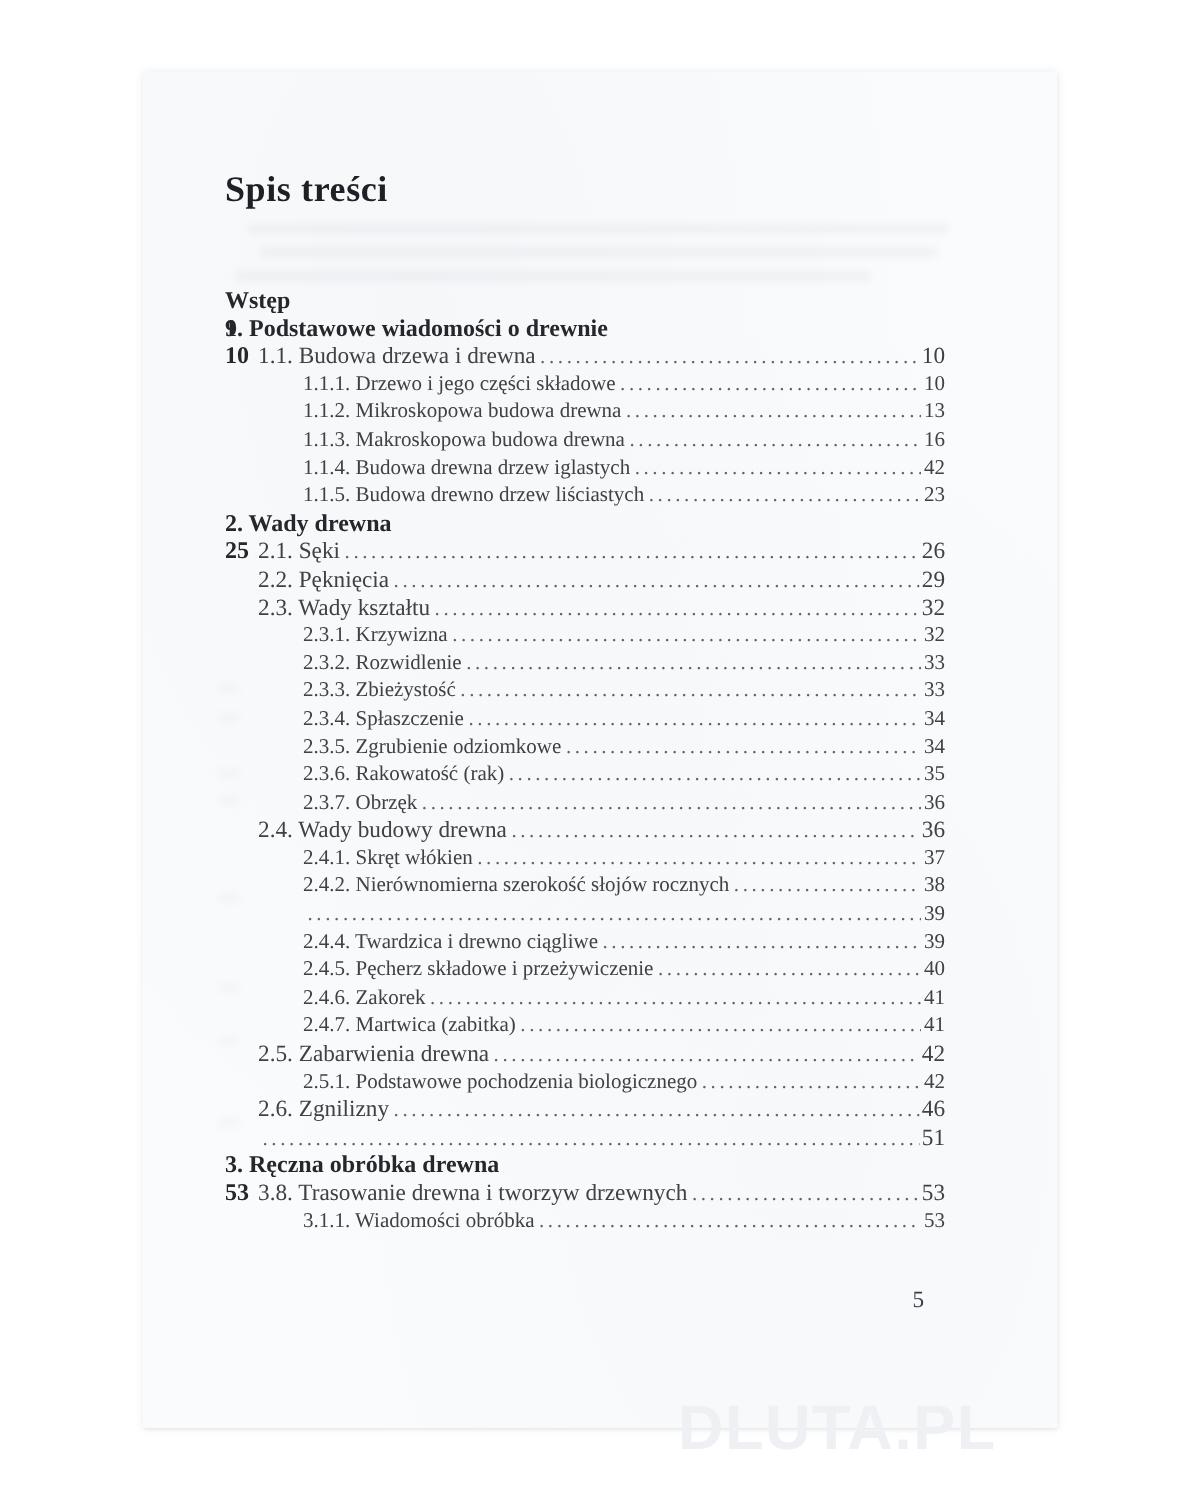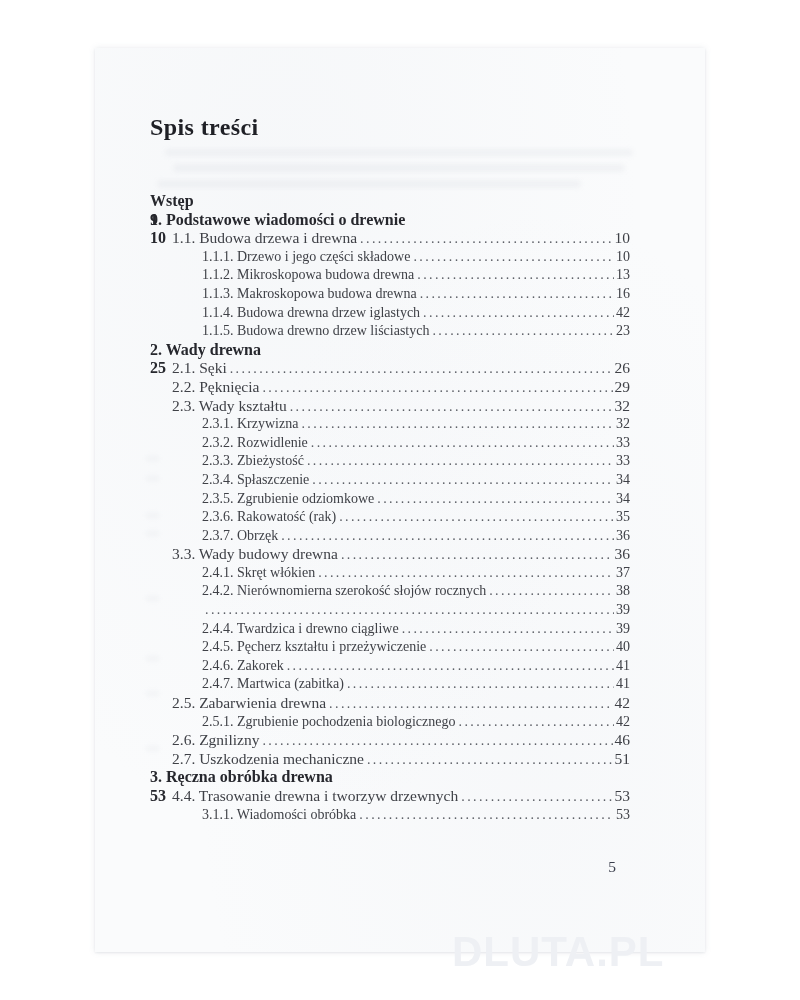--- a/index.html
+++ b/index.html
@@ -224,21 +224,21 @@
           <span class="toc-label">2.3.6. Rakowatość (rak)</span>
           <span class="toc-dots"></span>
           <span class="toc-page">35</span>
         </div>
         <div class="toc-row lvl2">
           <span class="toc-label">2.3.7. Obrzęk</span>
           <span class="toc-dots"></span>
           <span class="toc-page">36</span>
         </div>
         <div class="toc-row lvl1">
-          <span class="toc-label">3.3. Wady budowy drewna</span>
+          <span class="toc-label">2.4. Wady budowy drewna</span>
           <span class="toc-dots"></span>
           <span class="toc-page">36</span>
         </div>
         <div class="toc-row lvl2">
           <span class="toc-label">2.4.1. Skręt włókien</span>
           <span class="toc-dots"></span>
           <span class="toc-page">37</span>
         </div>
         <div class="toc-row lvl2">
           <span class="toc-label">2.4.2. Nierównomierna szerokość słojów rocznych</span>
@@ -248,61 +248,60 @@
         <div class="toc-row lvl2">
           <span class="toc-dots"></span>
           <span class="toc-page">39</span>
         </div>
         <div class="toc-row lvl2">
           <span class="toc-label">2.4.4. Twardzica i drewno ciągliwe</span>
           <span class="toc-dots"></span>
           <span class="toc-page">39</span>
         </div>
         <div class="toc-row lvl2">
-          <span class="toc-label">2.4.5. Pęcherz kształtu i przeżywiczenie</span>
+          <span class="toc-label">2.4.5. Pęcherz składowe i przeżywiczenie</span>
           <span class="toc-dots"></span>
           <span class="toc-page">40</span>
         </div>
         <div class="toc-row lvl2">
           <span class="toc-label">2.4.6. Zakorek</span>
           <span class="toc-dots"></span>
           <span class="toc-page">41</span>
         </div>
         <div class="toc-row lvl2">
           <span class="toc-label">2.4.7. Martwica (zabitka)</span>
           <span class="toc-dots"></span>
           <span class="toc-page">41</span>
         </div>
         <div class="toc-row lvl1">
           <span class="toc-label">2.5. Zabarwienia drewna</span>
           <span class="toc-dots"></span>
           <span class="toc-page">42</span>
         </div>
         <div class="toc-row lvl2">
-          <span class="toc-label">2.5.1. Zgrubienie pochodzenia biologicznego</span>
+          <span class="toc-label">2.5.1. Podstawowe pochodzenia biologicznego</span>
           <span class="toc-dots"></span>
           <span class="toc-page">42</span>
         </div>
         <div class="toc-row lvl1">
           <span class="toc-label">2.6. Zgnilizny</span>
           <span class="toc-dots"></span>
           <span class="toc-page">46</span>
         </div>
         <div class="toc-row lvl1">
-          <span class="toc-label">2.7. Uszkodzenia mechaniczne</span>
           <span class="toc-dots"></span>
           <span class="toc-page">51</span>
         </div>
         <div class="toc-row lvl0 bold">
           <span class="toc-label">3. Ręczna obróbka drewna</span>
           <span class="toc-dots"></span>
           <span class="toc-page">53</span>
         </div>
         <div class="toc-row lvl1">
-          <span class="toc-label">4.4. Trasowanie drewna i tworzyw drzewnych</span>
+          <span class="toc-label">3.8. Trasowanie drewna i tworzyw drzewnych</span>
           <span class="toc-dots"></span>
           <span class="toc-page">53</span>
         </div>
         <div class="toc-row lvl2">
           <span class="toc-label">3.1.1. Wiadomości obróbka</span>
           <span class="toc-dots"></span>
           <span class="toc-page">53</span>
         </div>
       </div>
 

